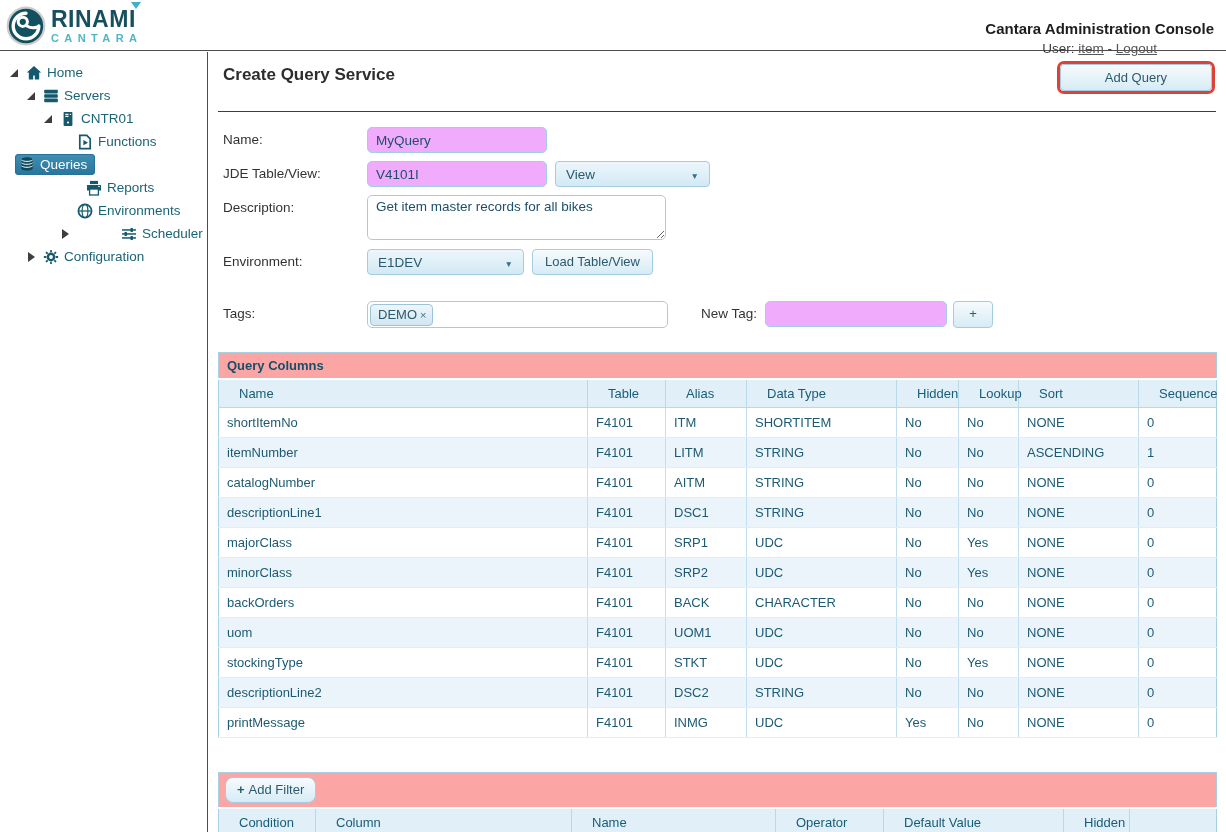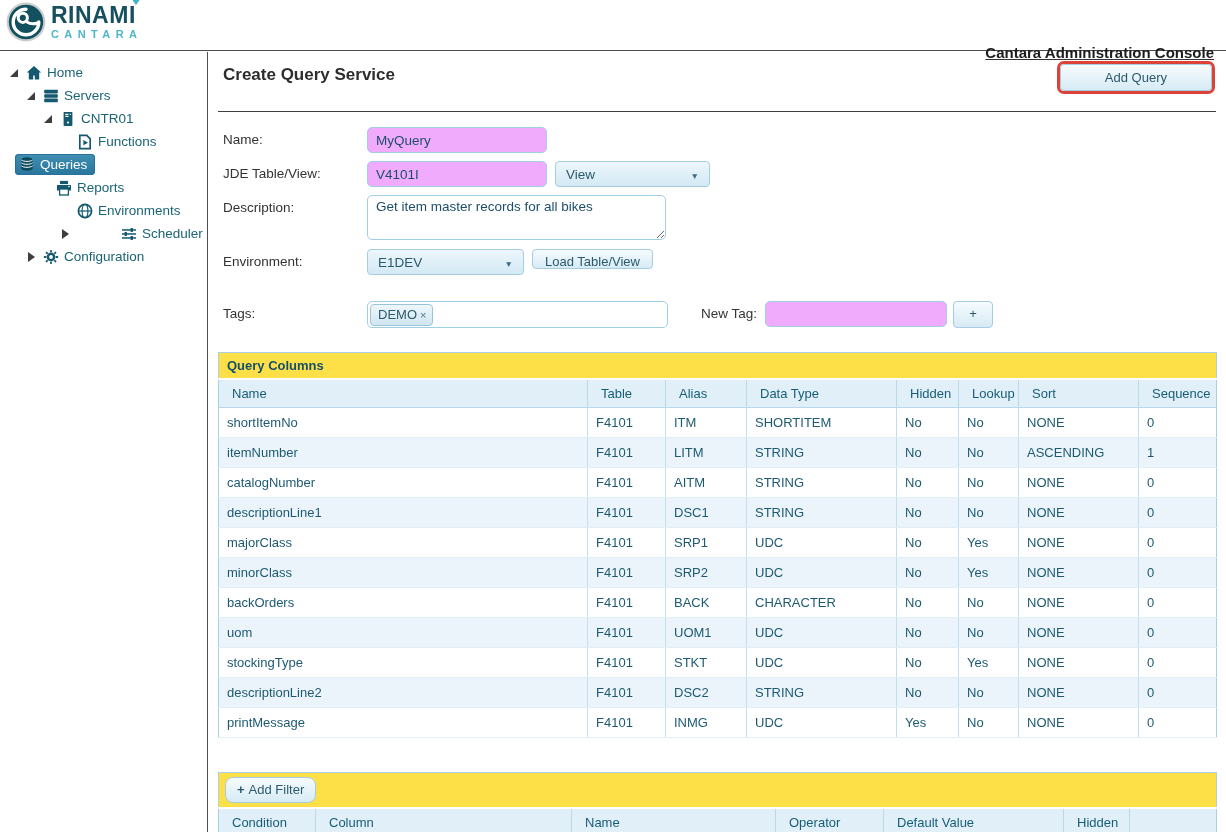--- a/index.html
+++ b/index.html
@@ -6,30 +6,29 @@
   html,body { margin:0; padding:0; }
   body {
     width:1226px; height:832px; overflow:hidden; background:#fff;
     font-family:"Liberation Sans", sans-serif; color:#333;
   }
   
   .app-header{
     position:absolute; left:0; top:0; width:1226px; height:51px;
     border-bottom:1px solid #4e4e4e; display:flex; justify-content:space-between;
     padding:0 12px 0 6px;
-    flex-direction:column;
   }
   .logo{ display:flex; align-items:center; gap:5px; padding-top:2px; cursor:pointer;}
   .logo-icon svg{ display:block; }
   .logo-text{ line-height:1; }
   .logo-line1{ font-size:23px; font-weight:800; color:#174f5f; letter-spacing:.5px; position:relative; }
   .logo-tri{ position:absolute; right:1px; top:-6px; width:0; height:0;
     border-left:5px solid transparent; border-right:5px solid transparent; border-top:7px solid #40b2c6;}
   .logo-line2{ font-size:11px; font-weight:bold; color:#4db7c8; letter-spacing:5.4px; margin-top:2px; }
-  .header-right{ text-align:right; padding-top:2px;text-decoration:underline; }
+  .header-right{ text-align:center; padding-top:20px; }
   .app-title{ font-weight:bold; font-size:15px; color:#1d1d1d; }
   .user-row{ font-size:13.5px; color:#3c3c3c; margin-top:4px; }
   .user-row a{ color:#555; text-decoration:underline; cursor:pointer; }
   
   .sidebar{
     position:absolute; left:0; top:52px; width:208px; height:780px;
     border-right:1px solid #4e4e4e; padding-top:9px;
   }
   .tree-item{ display:flex; align-items:center; height:23px; cursor:pointer; }
   .expander{ width:15px; height:12px; position:relative; flex:none; display:inline-block;}
@@ -84,24 +83,24 @@
   .chip{
     background:linear-gradient(#eef6fb,#d0e6f1); border:1px solid #9cc4d8; border-radius:4px;
     padding:2px 6px 3px 7px; font-size:13px; color:#2b5a6d; display:inline-flex; align-items:baseline; gap:3px;
   }
   .chip-x{ font-size:11px; color:#4a7488; cursor:pointer; }
   .newtag-label{ margin-left:33px; padding-top:5px; font-size:13.5px; color:#333; }
   .add-tag{ margin-left:6px; width:40px; height:27px; padding:3px 0 5px; }
   
   .dtable{ width:998px; table-layout:fixed; border-collapse:collapse; font-size:13px;
     border:1px solid #a9cfe3; margin-top:24px; }
-  .dtable th.band{ background:#fde047; color:#14506b; font-weight:bold; text-align:left;
+  .dtable th.band{ background:#fca5a5; color:#14506b; font-weight:bold; text-align:left;
     padding:5px 8px; border-bottom:2px solid #fff; font-size:13px; }
   .dtable th.col{ background:#e0eff8; color:#175d77; font-weight:normal; text-align:left;
-    padding:6px 13px; border-right:1px solid #b9d8e8; border-bottom:1px solid #b9d8e8; }
+    padding:6px 20px; border-right:1px solid #b9d8e8; border-bottom:1px solid #b9d8e8; }
   .dtable td{ color:#1d5a72; padding:7px 8px; background:#fff;
     border-right:1px solid #c3dfee; border-bottom:1px solid #e0eef6;
     white-space:nowrap; overflow:hidden; }
   .dtable tr.alt td{ background:#eaf4fa; }
   .dtable th.col:last-child, .dtable td:last-child{ border-right:none; }
   .ftable{ margin-top:34px; }
   .ftable th.band{ padding:4px 6px; }
   .ftable td{ padding:8px 8px; }
   .ftable td.actcell{ padding:3px 6px; text-align:center; }
   .addfilter{ padding:4px 11px 5px;border-radius:8px; }
@@ -198,21 +197,21 @@
       <span class="tree-content">
         <span class="tree-icon">
           <svg viewBox="0 0 16 16">
             <path d="M2.2 3.7C2.2 2.3 4.8 1.3 8 1.3s5.8 1 5.8 2.4v8.6c0 1.4-2.6 2.4-5.8 2.4s-5.8-1-5.8-2.4z"></path>
             <path d="M2.4 4c1.2.9 3.2 1.4 5.6 1.4S12.4 4.9 13.6 4M2.4 6.9c1.2.9 3.2 1.4 5.6 1.4s4.4-.5 5.6-1.4M2.4 9.9c1.2.9 3.2 1.4 5.6 1.4s4.4-.5 5.6-1.4" fill="none" stroke="#fff" stroke-width="1"></path>
           </svg>
         </span>
         <span>Queries</span>
       </span>
     </div>
-    <div class="tree-item" style="padding-left: 30px; gap: 8px;">
+    <div class="tree-item" style="padding-left: 68px;">
       <span class="expander none"></span>
       <span class="tree-content">
         <span class="tree-icon">
           <svg viewBox="0 0 16 16">
             <rect x="4" y="0.9" width="8" height="3.2"></rect>
             <path d="M1 4.9h14v5.5h-2.6V9H3.6v1.4H1z"></path>
             <rect x="3.6" y="9" width="8.8" height="6" fill="#fff" stroke="currentColor" stroke-width="1.3"></rect>
             <circle cx="13" cy="6.5" r="0.8" fill="#fff"></circle>
           </svg>
         </span>
@@ -296,21 +295,21 @@
     <span class="flabel">Description:</span>
     <textarea class="tarea" style="">Get item master records for all bikes</textarea>
   </div>
 
   <div class="frow" style="margin-top:9px;">
     <span class="flabel">Environment:</span>
     <div class="select w157m">
       <span>E1DEV</span>
       <span class="caret"></span>
     </div>
-    <button class="btn ml8" style="height:20px;padding:4px 12px 5px;">Load Table/View</button>
+    <button class="btn ml8" style="height:26px;padding:4px 12px 5px;">Load Table/View</button>
   </div>
 
   <div class="frow" style="margin-top:26px;">
     <span class="flabel">Tags:</span>
     <div class="chipbox">
       <span class="chip">
         <span>DEMO</span>
         <span class="chip-x">×</span>
       </span>
     </div>

